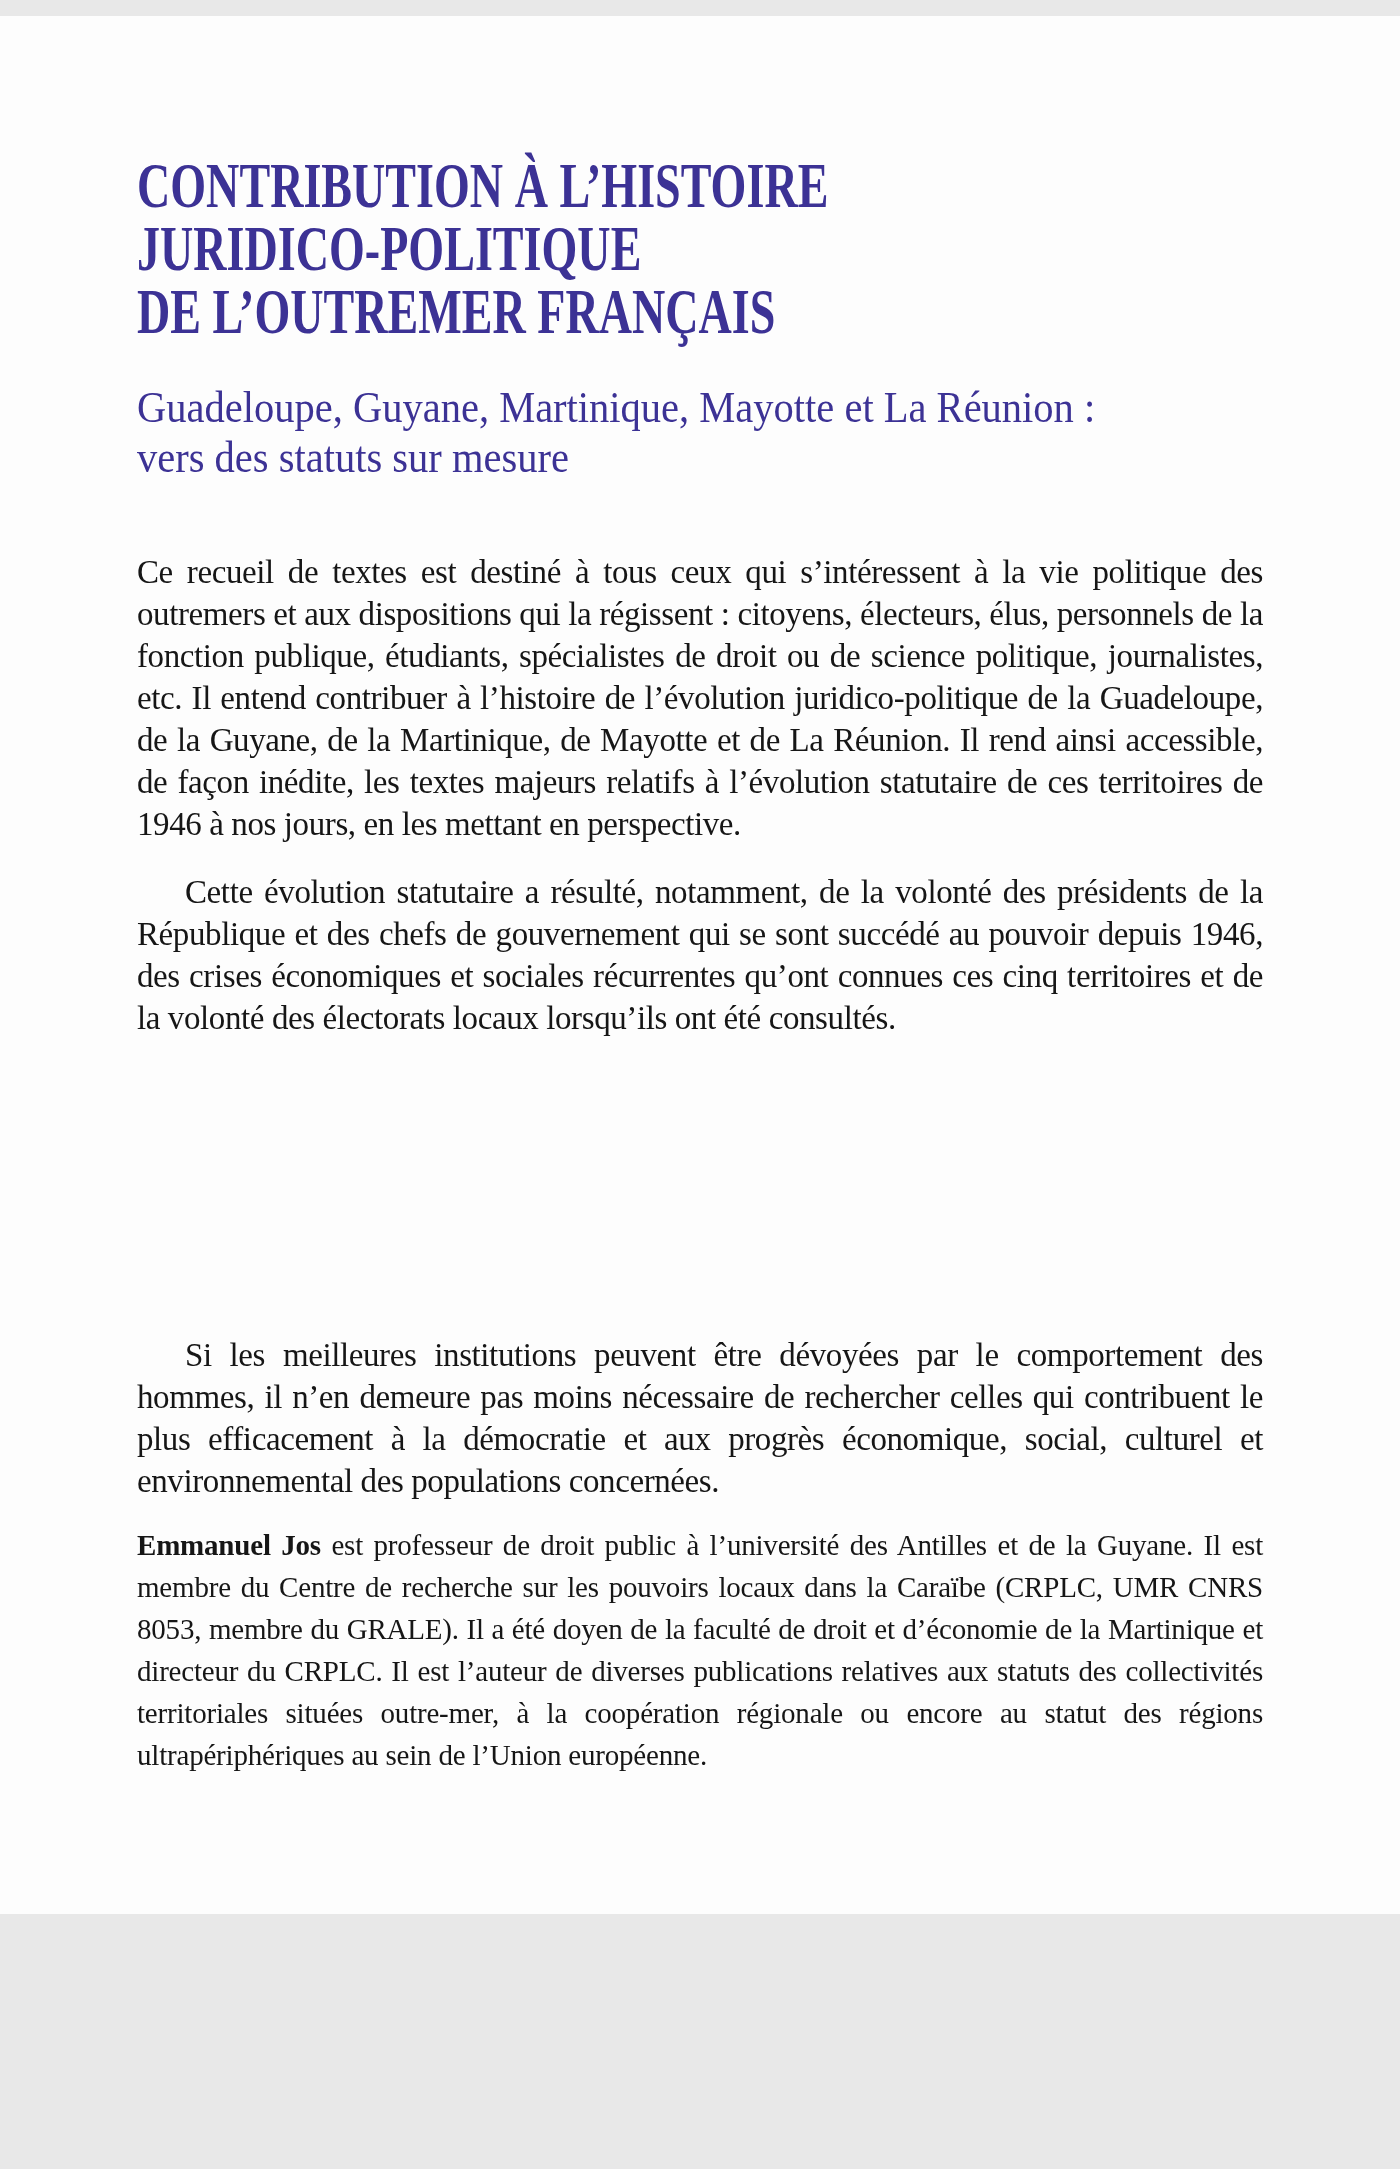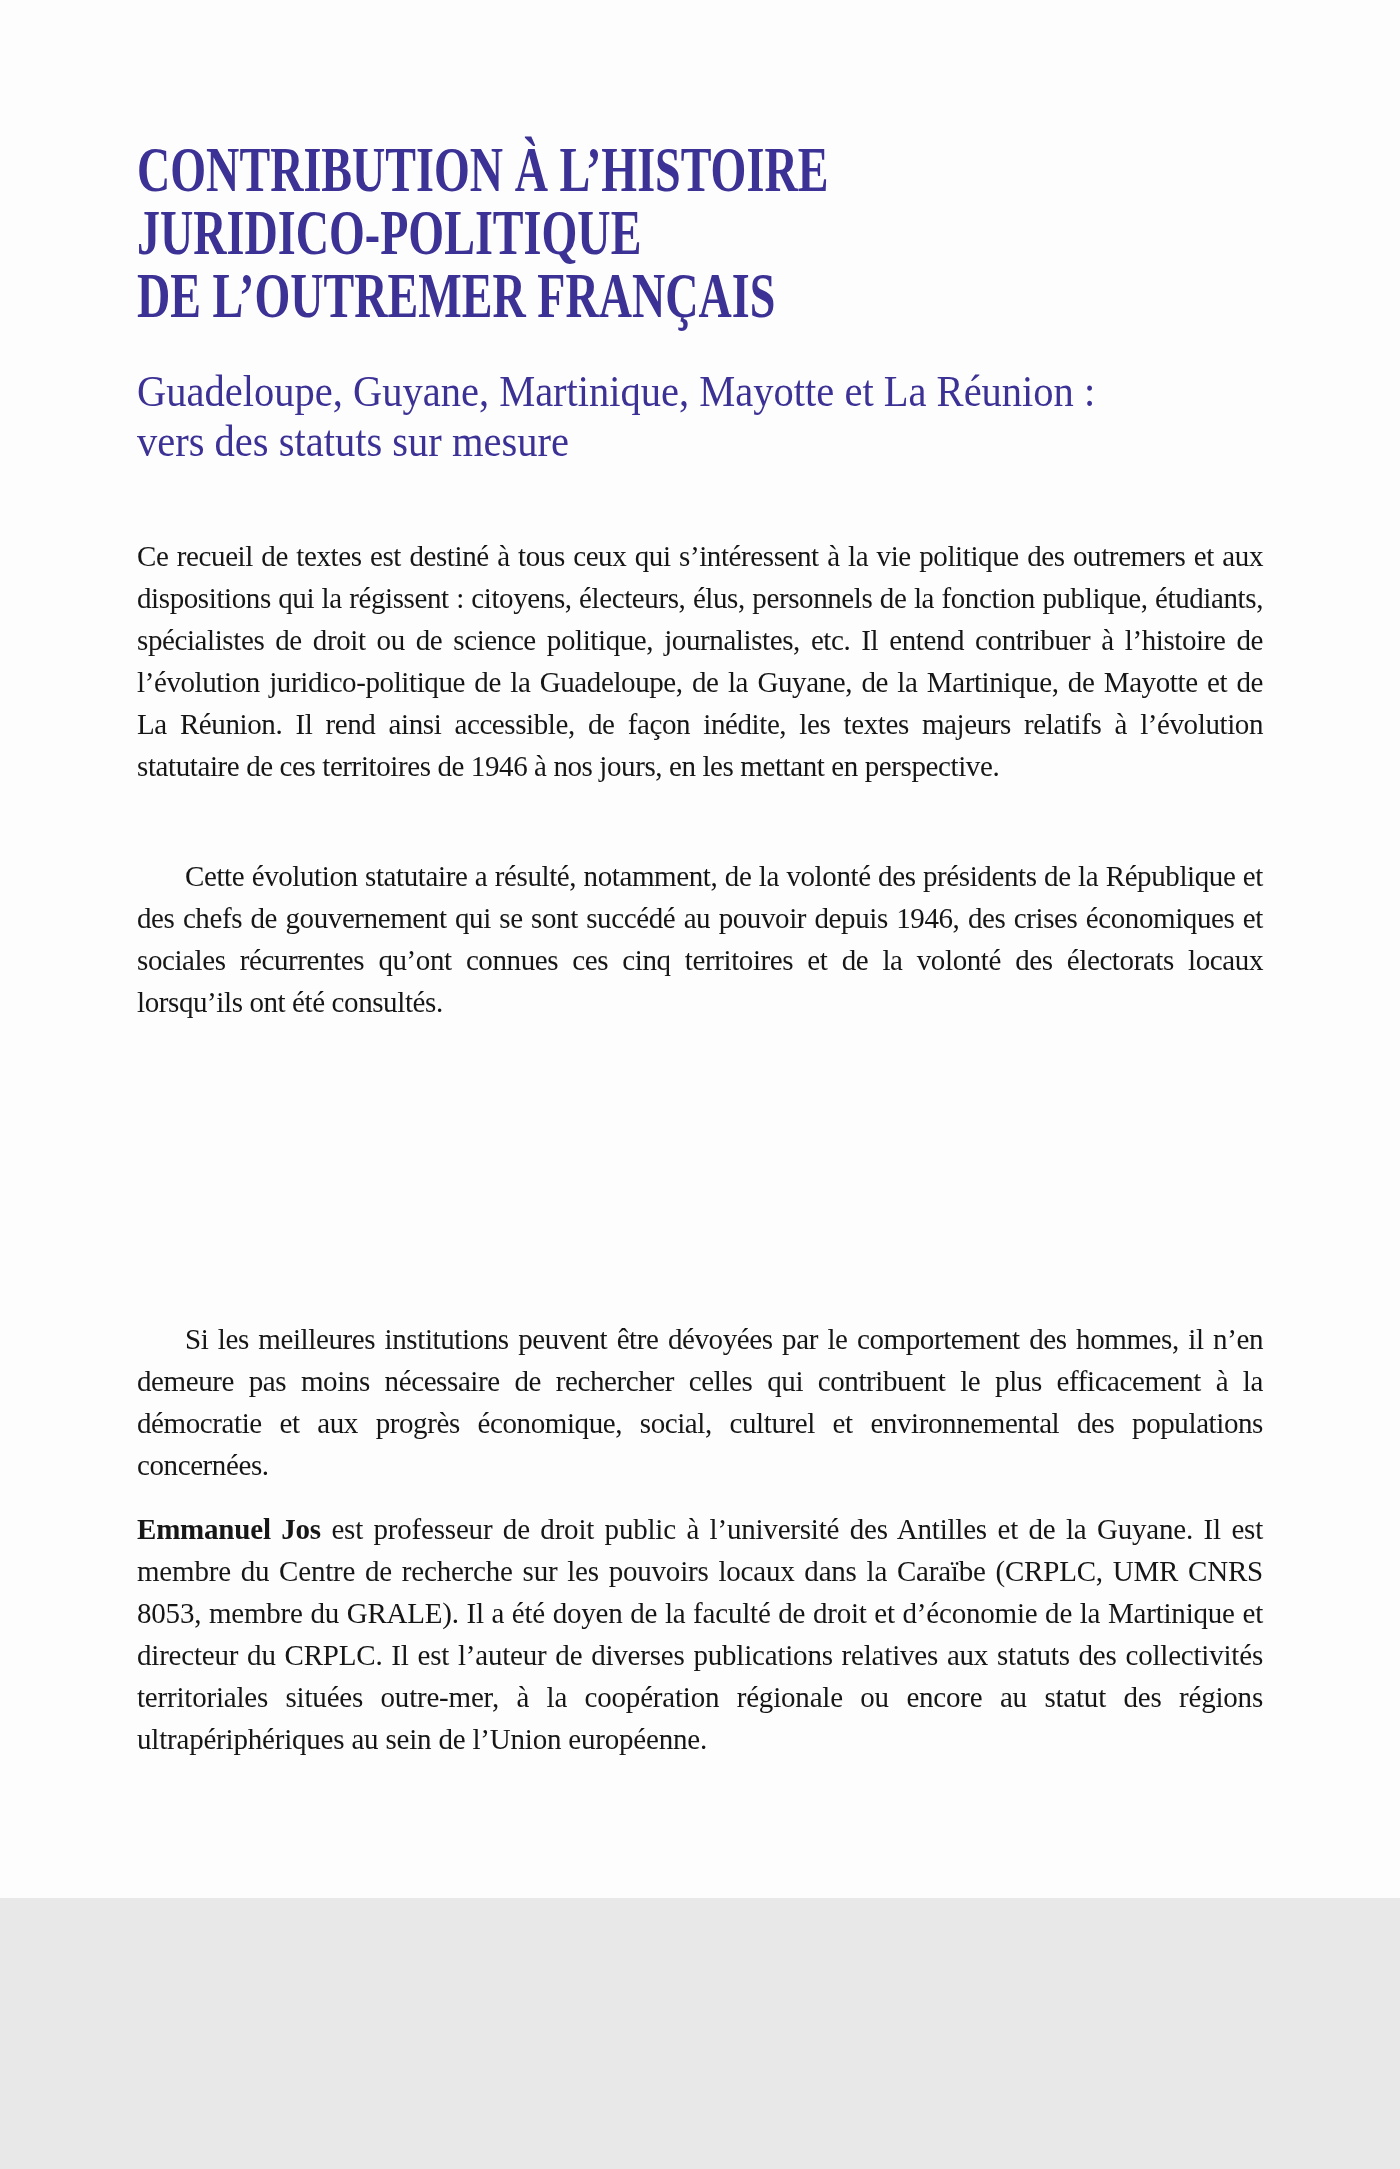--- a/index.html
+++ b/index.html
@@ -4,21 +4,21 @@
 <style>
   html,body{margin:0;padding:0;}
   body{
     background:#e8e8e8;
     font-family:"Liberation Serif", serif;
   }
   .page{
     position:relative;
     width:1400px;
     height:1898px;
-    margin:0 auto;
+    margin:16px auto;
     background:#fdfdfd;
     overflow:hidden;
   }
   .col{position:absolute;left:137px;width:1126px;}
 
   
   .title{
     top:138px;
     color:#3c3295;
     font-weight:bold;
@@ -39,21 +39,21 @@
     line-height:50px;
     transform:scaleX(0.90);
     transform-origin:0 0;
     width:115%;
   }
   .subtitle .sline{white-space:nowrap;}
 
   
   .para{
     color:#161616;
-    font-size:29px;
+    font-size:33px;
     line-height:42px;
     letter-spacing:-0.4px;
     text-align:justify;
     margin:0;
   }
   .para.indent{text-indent:48px;}
   .p1{top:535px;}
   .p2{top:855px;}
   .p3{top:1086px;}
   .p4{top:1318px;}

